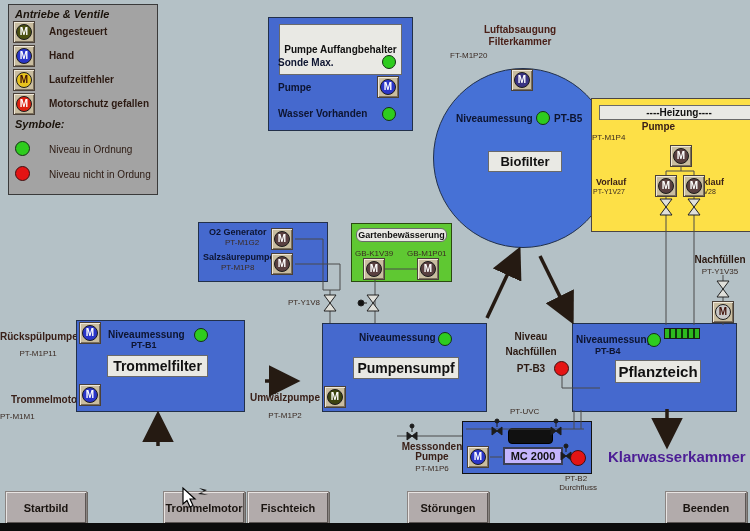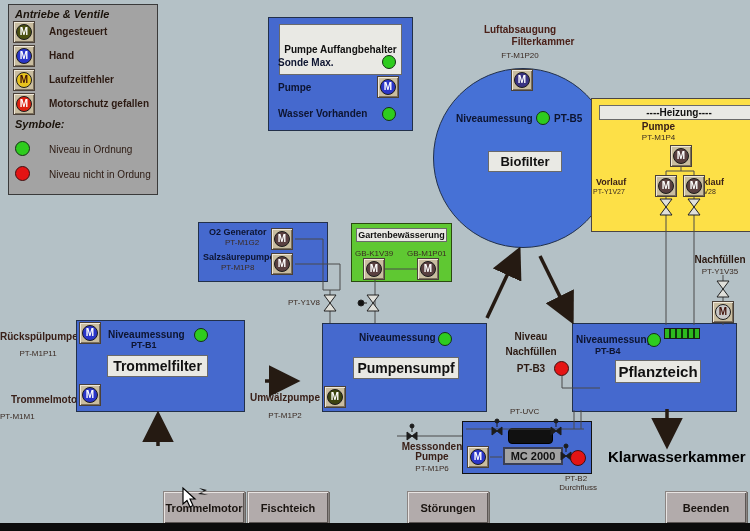--- a/index.html
+++ b/index.html
@@ -157,35 +157,35 @@
     <div class="dot" style="left: 113px; top: 37px; width: 14px; height: 14px; background: rgb(46, 204, 30);"></div>
     <div class="inlbl" style="left:9px;top:64px;">Pumpe</div>
     <div class="inlbl" style="left:9px;top:90px;">Wasser Vorhanden</div>
     <div class="dot" style="left: 113px; top: 89px; width: 14px; height: 14px; background: rgb(46, 204, 30);"></div>
   </div>
   <div class="msym" style="left:377px;top:76px;">
     <span class="mc" style="background: rgb(42, 53, 200);">M</span>
     </div>
 
   <div class="lbl lblc" style="left:450px;top:24px;width:140px;color:#4a2018;">Luftabsaugung</div>
-  <div class="lbl lblc" style="left:473px;top:36px;width:140px;color:#4a2018;">Filterkammer</div>
-  <div class="tag" style="left:450px;top:51px;width:140px;text-align:center;">FT-M1P20</div>
+  <div class="lbl lblc" style="left:450px;top:36px;width:140px;color:#4a2018;">Filterkammer</div>
+  <div class="tag" style="left:450px;top:51px;width:140px;">FT-M1P20</div>
   <div class="circle" style="left:433px;top:68px;width:178px;height:178px;"></div>
   <div class="msym" style="left:511px;top:69px;">
     <span class="mc" style="background: rgb(58, 51, 130);">M</span>
     </div>
   <div class="inlbl z6" style="left:456px;top:113px;">Niveaumessung</div>
   <div class="dot z6" style="left: 536px; top: 111px; width: 14px; height: 14px; background: rgb(46, 204, 30);"></div>
   <div class="inlbl z6" style="left:554px;top:113px;">PT-B5</div>
   <div class="titlebox z6" style="left:488px;top:151px;width:68px;font-size:13px;padding:2px 2px;">Biofilter</div>
 
   <div class="abs" style="left:591px;top:98px;width:133px;height:132px;background:#fde047;border:1px solid #4a4444;padding-left:41px;">
     <div class="titlebox" style="left:7px;right:7px;top:6px;font-size:10px;padding:1px 0;">----Heizung----</div>
     <div class="lbl lblc" style="left:0;top:22px;width:133px;color:#3a2018;">Pumpe</div>
-    <div class="tag" style="left:0;top:34px;width:133px;text-align:center;">PT-M1P4</div>
+    <div class="tag" style="left:0;top:34px;width:133px;text-align:left;">PT-M1P4</div>
     <div class="lbl" style="left:4px;top:78px;font-size:9px;color:#3a2018;">Vorlauf</div>
     <div class="tag" style="left:1px;top:89px;font-size:7px;">PT-Y1V27</div>
     <div class="lbl" style="left:94px;top:78px;font-size:9px;color:#3a2018;">Rücklauf</div>
     <div class="tag" style="left:92px;top:89px;font-size:7px;">PT-Y1V28</div>
   </div>
   <div class="msym" style="left:670px;top:145px;">
     <span class="mc" style="background: rgb(90, 64, 64);">M</span>
     </div>
   <div class="msym" style="left:655px;top:175px;">
     <span class="mc" style="background: rgb(90, 64, 64);">M</span>
@@ -202,21 +202,21 @@
   </div>
   <div class="msym" style="left:271px;top:228px;">
     <span class="mc" style="background: rgb(90, 64, 64);">M</span>
     </div>
   <div class="msym" style="left:271px;top:253px;">
     <span class="mc" style="background: rgb(90, 64, 64);">M</span>
     </div>
   <div class="tag" style="left:288px;top:298px;">PT-Y1V8</div>
 
   <div class="abs" style="left:351px;top:223px;width:99px;height:57px;background:#5fc832;border:1px solid #2a4a10;">
-    <div class="titlebox" style="left:4px;right:4px;top:4px;font-size:9px;padding:1px 0;">Gartenbewässerung</div>
+    <div class="titlebox" style="left:4px;right:4px;top:4px;font-size:9px;padding:1px 0;border-radius:6px;">Gartenbewässerung</div>
     <div class="tag" style="left:3px;top:25px;">GB-K1V39</div>
     <div class="tag" style="left:55px;top:25px;">GB-M1P01</div>
   </div>
   <div class="msym" style="left:363px;top:258px;">
     <span class="mc" style="background: rgb(90, 64, 64);">M</span>
     </div>
   <div class="msym" style="left:417px;top:258px;">
     <span class="mc" style="background: rgb(90, 64, 64);">M</span>
     </div>
 
@@ -265,31 +265,32 @@
     <div class="gauge" style="left:91px;top:4px;"></div>
     <div class="titlebox" style="left:42px;top:36px;width:84px;font-size:15px;padding:2px 0;">Pflanzteich</div>
   </div>
 
   <div class="tag" style="left:510px;top:407px;">PT-UVC</div>
   <div class="lbl lblc" style="left:401px;top:441px;width:62px;color:#3a2018;">Messsonden</div>
   <div class="lbl lblc" style="left:401px;top:451px;width:62px;color:#3a2018;">Pumpe</div>
   <div class="tag" style="left:404px;top:464px;width:56px;text-align:center;">PT-M1P6</div>
   <div class="bluebox" style="left:462px;top:421px;width:128px;height:51px;border-color:#111;">
     <div class="lamp" style="left:45px;top:6px;width:43px;height:14px;"></div>
-    <div class="titlebox" style="left:40px;top:25px;width:56px;font-size:11px;padding:1px 0;background:#a3a3a3;border:2px solid #3a3f55;">MC 2000</div>
+    <div class="titlebox" style="left:40px;top:25px;width:56px;font-size:11px;padding:1px 0;background:#c4b5fd;border:2px solid #3a3f55;">MC 2000</div>
   </div>
   <div class="msym" style="left:467px;top:446px;">
     <span class="mc" style="background: rgb(42, 53, 200);">M</span>
     </div>
   <div class="dot z6" style="left: 570px; top: 450px; width: 16px; height: 16px; border-color: rgb(64, 16, 16); background: rgb(228, 20, 20);"></div>
   <div class="tag" style="left:561px;top:474px;width:30px;text-align:center;">PT-B2</div>
   <div class="tag" style="left:555px;top:483px;width:42px;text-align:right;">Durchfluss</div>
 
-  <div class="lbl" style="left:608px;top:448px;font-size:15px;color:#000000;">Klarwasserkammer</div>
-
+  <div class="lbl" style="left:608px;top:448px;font-size:15px;color:#4c1d95;">Klarwasserkammer</div>
+
+  <div class="btn" style="left:5px;top:491px;">Startbild</div>
   <div class="btn" style="left:163px;top:491px;">Trommelmotor</div>
   <div class="btn" style="left:247px;top:491px;">Fischteich</div>
   <div class="btn" style="left:665px;top:491px;">Beenden</div>
   <div class="btn" style="left:407px;top:491px;">Störungen</div>
 
   <svg class="abs" style="left:181px;top:486px;z-index:20;" width="30" height="26">
     <polygon points="2,2 2,18 6,14.5 9,21 12,19.5 9,13 14,13" fill="#fff" stroke="#000" stroke-width="1.2"></polygon>
     <path d="M18,2 L26,4 L20,7 L27,9 L17,8 L23,5 Z" fill="#111"></path>
   </svg>
 

